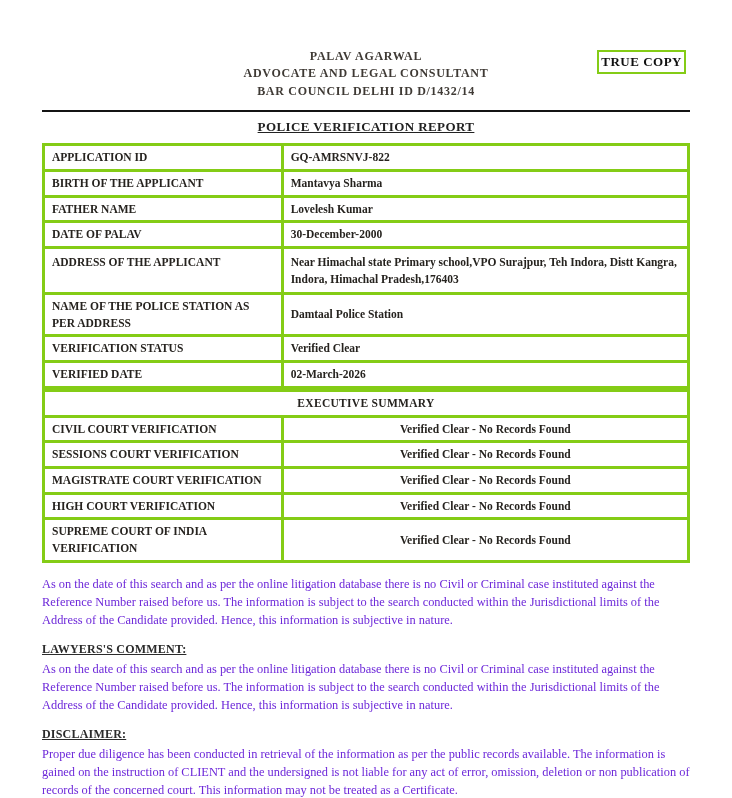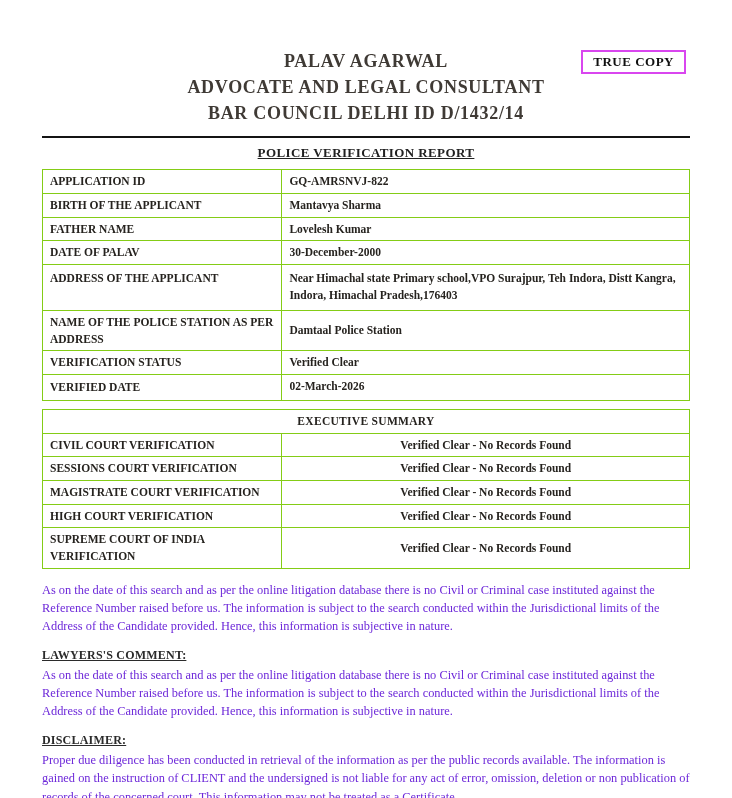--- a/index.html
+++ b/index.html
@@ -12,33 +12,33 @@
     min-height: 798px;
     background: #ffffff;
     padding: 48px 42px 20px 42px;
   }
 
   
   .stamp {
     position: absolute;
     top: 50px;
     right: 46px;
-    border: 2px solid #d946ef;
-    padding: 2px 10px;
+    border: 2px solid #84cc16;
+    padding: 2px 2px;
     font-weight: bold;
     font-size: 13px;
     letter-spacing: 0.5px;
     color: #111;
     background: #fff;
   }
 
   
   .letterhead { text-align: center; line-height: 1.45; }
   .letterhead div {
-    font-size: 18px;
+    font-size: 12px;
     letter-spacing: 0.7px;
     color: #3f3a35;
     font-weight: 600;
   }
 
   .rule {
     border: none;
     border-top: 2.5px solid #141414;
     margin: 10px 0 7px 0;
   }
@@ -53,29 +53,29 @@
     margin: 2px 0 8px 0;
   }
 
   table {
     width: 100%;
     border-collapse: collapse;
     font-size: 11.5px;
     color: #26231f;
   }
   td {
-    border: 1px solid #84cc16;
+    border: 3px solid #84cc16;
     padding: 3px 7px;
     vertical-align: middle;
     line-height: 1.45;
   }
   td.flabel { width: 37%; font-weight: bold; }
   td.fvalue { font-weight: bold; }
 
-  .summary-table { margin-top: 8px; }
+  .summary-table { }
   .summary-header {
     text-align: center;
     font-weight: bold;
     letter-spacing: 0.3px;
   }
   .summary-table td.fvalue { text-align: center; }
 
   
   .section { margin-top: 12px; }
   .section-heading {

